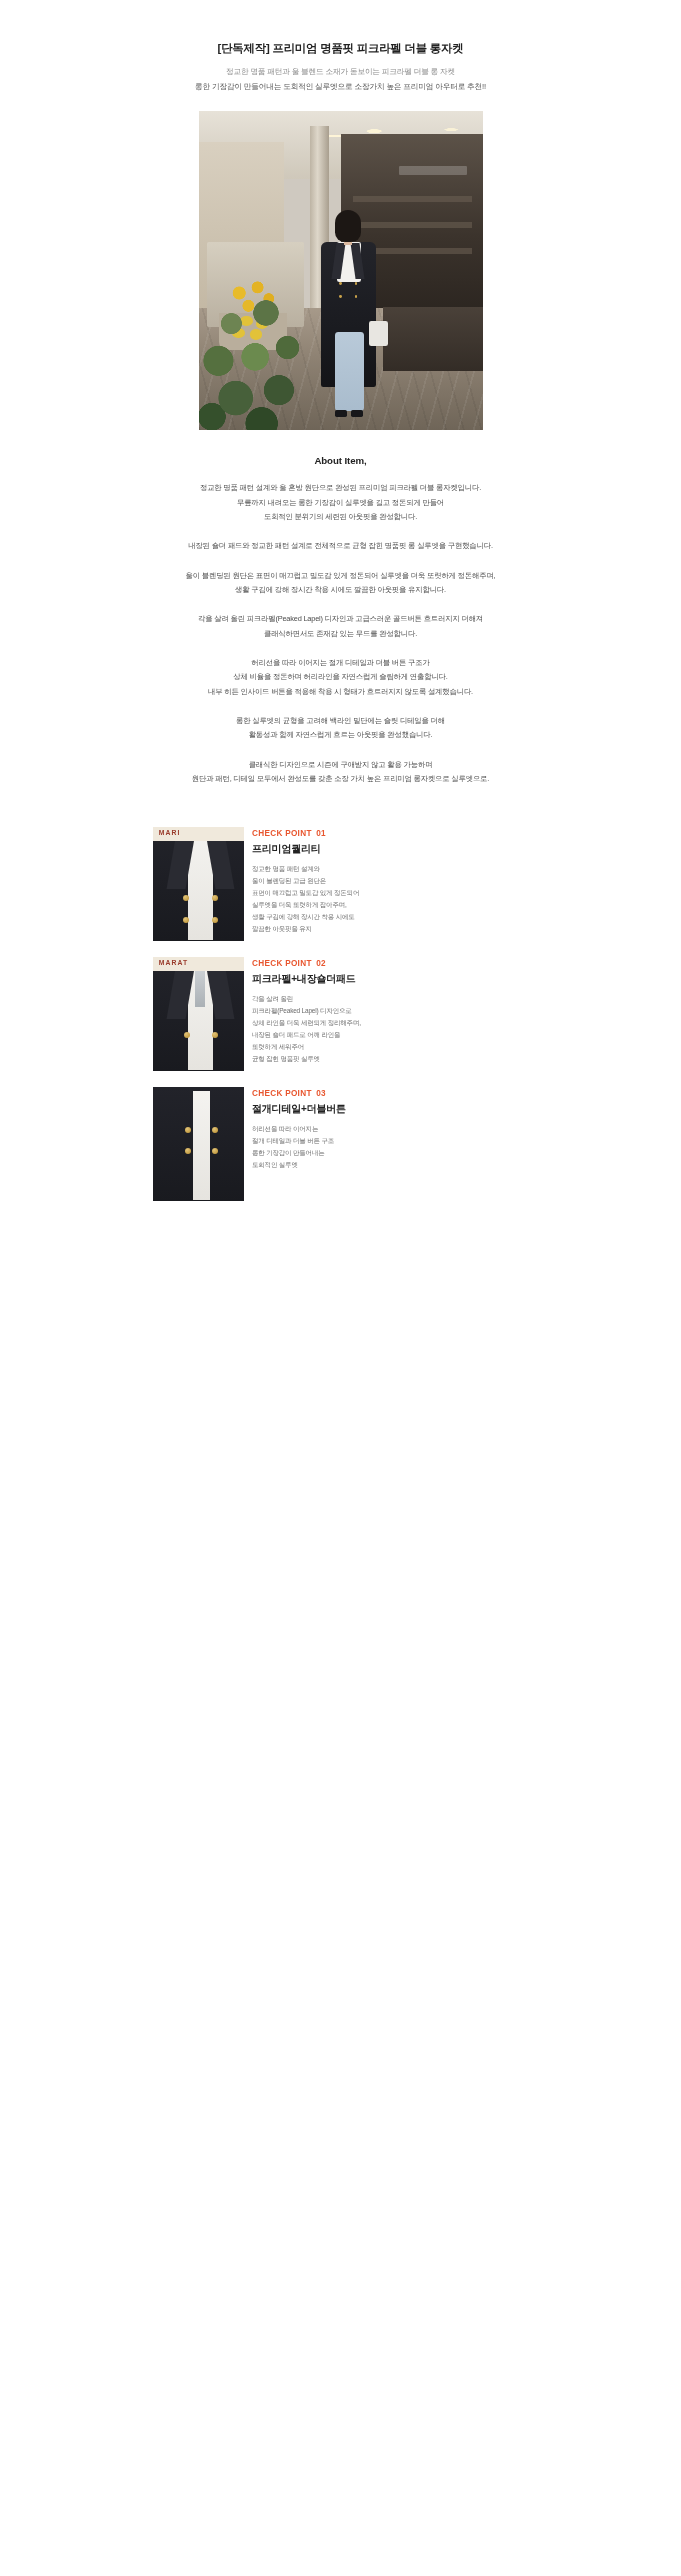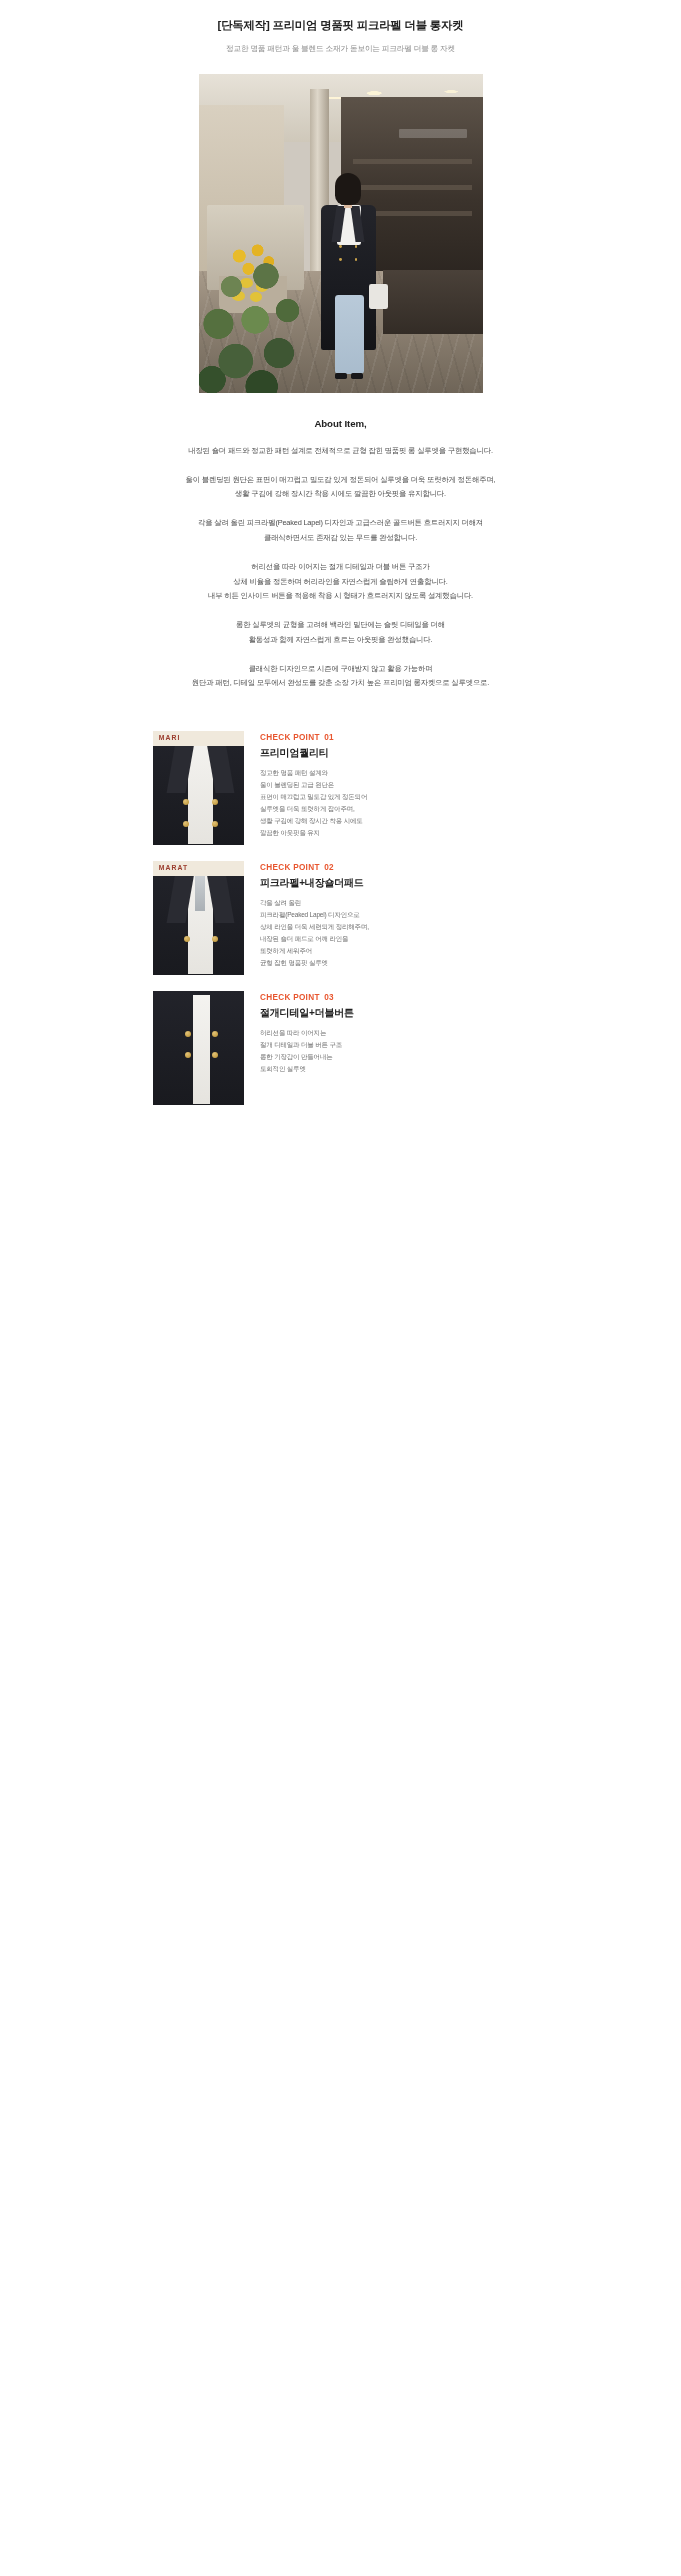--- a/index.html
+++ b/index.html
@@ -15,21 +15,21 @@
   }
   .page {
     width: 681px;
     margin: 0 auto;
     position: relative;
     background: #ffffff;
   }
 
   
   .header {
-    padding-top: 17px;
+    padding-top: 40px;
     text-align: center;
   }
   .title {
     font-size: 11.4px;
     font-weight: bold;
     color: #222222;
     letter-spacing: -0.2px;
     line-height: 1.5;
   }
   .subtitle {
@@ -246,21 +246,21 @@
   .cp:last-child { margin-bottom: 0; }
   .cp-thumb {
     width: 91px;
     height: 114px;
     flex: 0 0 91px;
     position: relative;
     overflow: hidden;
     background: #d9d5ce;
   }
   .cp-text {
-    padding-left: 16px;
+    padding-left: 8px;
     padding-top: 2.3px;
   }
   .cp-head {
     font-size: 8.2px;
     color: #e8562f;
     font-weight: bold;
     letter-spacing: 0.3px;
   }
   .cp-head .num { margin-left: 4.5px; }
   .cp-sub {
@@ -297,20 +297,21 @@
 </style>
 </head>
 <body>
 
 <div class="page">
 
   <div class="header">
     <div class="title">[단독제작] 프리미엄 명품핏 피크라펠 더블 롱자켓</div>
     <div class="subtitle">
       <span>정교한 명품 패턴과 울 블렌드 소재가 돋보이는 피크라펠 더블 롱 자켓</span>
+      <span class="line2">롱한 기장감이 만들어내는 도회적인 실루엣으로 소장가치 높은 프리미엄 아우터로 추천!!</span>
     </div>
   </div>
 
   <div class="hero-wrap">
     <div class="hero">
       <div class="bg-ceiling"></div>
       <div class="lights"></div>
       <div class="bg-wallL"></div>
       <div class="bg-wallR"></div>
       <div class="bg-shelf"></div>
@@ -345,20 +346,23 @@
         <div class="m-shoeL"></div>
         <div class="m-shoeR"></div>
         <div class="m-bag"></div>
       </div>
     </div>
   </div>
 
   <div class="about">
     <div class="about-title">About Item,</div>
     <div class="about-body">
+      <p class="para" style="white-space:pre-line">정교한 명품 패턴 설계와 울 혼방 원단으로 완성된 프리미엄 피크라펠 더블 롱자켓입니다.
+무릎까지 내려오는 롱한 기장감이 실루엣을 길고 정돈되게 만들어
+도회적인 분위기의 세련된 아웃핏을 완성합니다.</p>
       <p class="para" style="white-space:pre-line">내장된 숄더 패드와 정교한 패턴 설계로 전체적으로 균형 잡힌 명품핏 롱 실루엣을 구현했습니다.</p>
       <p class="para" style="white-space:pre-line">울이 블렌딩된 원단은 표면이 매끄럽고 밀도감 있게 정돈되어 실루엣을 더욱 또렷하게 정돈해주며,
 생활 구김에 강해 장시간 착용 시에도 깔끔한 아웃핏을 유지합니다.</p>
       <p class="para" style="white-space:pre-line">각을 살려 올린 피크라펠(Peaked Lapel) 디자인과 고급스러운 골드버튼 흐트러지지 더해져
 클래식하면서도 존재감 있는 무드를 완성합니다.</p>
       <p class="para" style="white-space:pre-line">허리선을 따라 이어지는 절개 디테일과 더블 버튼 구조가
 상체 비율을 정돈하며 허리라인을 자연스럽게 슬림하게 연출합니다.
 내부 히든 인사이드 버튼을 적용해 착용 시 형태가 흐트러지지 않도록 설계했습니다.</p>
       <p class="para" style="white-space:pre-line">롱한 실루엣의 균형을 고려해 백라인 밑단에는 슬릿 디테일을 더해
 활동성과 함께 자연스럽게 흐르는 아웃핏을 완성했습니다.</p>

